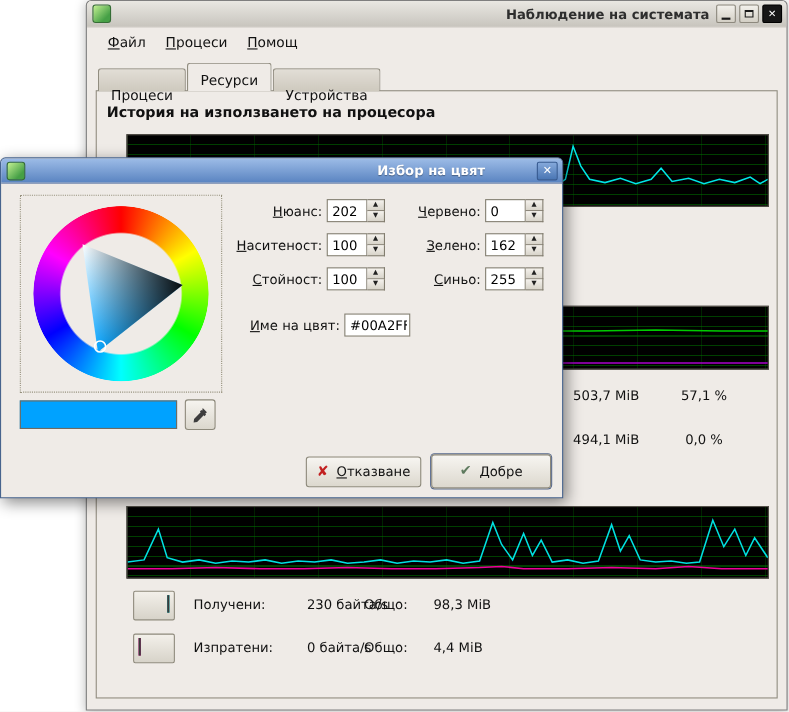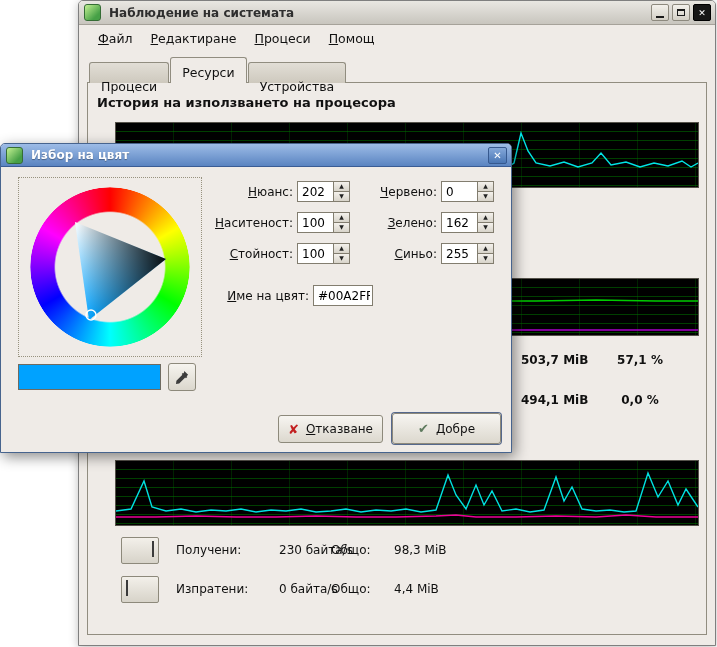--- a/index.html
+++ b/index.html
@@ -6,21 +6,21 @@
   body{width:717px;height:647px;position:relative;overflow:hidden;background:#fff;
        font-family:"DejaVu Sans",sans-serif;font-size:12px;color:#111;}
   .win{position:absolute;box-sizing:border-box;}
 
   
   .main-window{left:78px;top:0;width:638px;height:646px;background:#efebe7;
     border:1px solid #7f7f7f;border-radius:5px 5px 0 0;box-shadow:0 2px 10px rgba(0,0,0,.25);}
   .titlebar{position:absolute;left:0;top:0;right:0;height:24px;border-radius:4px 4px 0 0;
     display:flex;align-items:center;padding:0 5px;box-sizing:border-box;}
   .titlebar.inactive{background:linear-gradient(#e9e7e2,#c8c5be);border-bottom:1px solid #a6a29a;}
-  .titlebar .title{position:absolute;left:30px;right:70px;text-align:left;font-weight:bold;
+  .titlebar .title{position:absolute;left:30px;right:70px;text-align:right;font-weight:bold;
     font-size:12px;color:#2e2e2e;white-space:nowrap;overflow:hidden;}
   .app-icon{width:15px;height:15px;border-radius:3px;flex:0 0 15px;
     background:linear-gradient(135deg,#c4f193,#46a046 75%);border:1px solid #356d35;}
   .tb-btns{position:absolute;right:4px;top:3px;display:flex;gap:3px;}
   .tb-btn{width:18px;height:17px;box-sizing:border-box;border:1px solid #8d897e;border-radius:2px;
     background:linear-gradient(#f3f1ec,#d3cfc5);display:flex;align-items:center;justify-content:center;
     font-size:9px;color:#1a1a1a;cursor:default;}
   .tb-btn.close-main{background:#161616;border-color:#000;color:#fff;}
   .min-glyph{width:8px;height:2px;background:#1a1a1a;margin-top:8px;}
   .max-glyph{width:8px;height:7px;border:1px solid #1a1a1a;border-top-width:2px;box-sizing:border-box;}
@@ -41,21 +41,21 @@
 
   .chart{position:absolute;left:36px;width:582px;border:1px solid #55524a;background-color:#000;
     background-image:
       repeating-linear-gradient(180deg, rgba(0,0,0,0) 0 8px, rgba(0,115,0,.55) 8px 9px),
       repeating-linear-gradient(90deg, rgba(0,0,0,0) 0 57px, rgba(0,100,0,.35) 57px 58px);}
   #cpu-chart{top:121px;height:64px;}
   #mem-chart{top:277px;height:56px;}
   #net-chart{top:459px;height:64px;}
   .chart svg{position:absolute;left:0;top:0;width:100%;height:100%;}
 
-  .mem-text{position:absolute;font-size:12px;font-weight:bold;}
+  .mem-text{position:absolute;font-size:12px;}
   .pct{width:78px;text-align:center;}
 
   .legend-row{position:absolute;left:0;right:0;height:28px;}
   #net-row-1{top:536px;text-align:right;} #net-row-2{top:575px;}
   .swatch-btn{position:absolute;left:42px;top:0;width:38px;height:27px;box-sizing:border-box;
     border:1px solid #8d897b;border-radius:2px;background:linear-gradient(#f3f0ea,#d7d3c9);padding:4px;}
   .swatch-inner{width:100%;height:100%;border:1px solid #3a3a3a;box-sizing:border-box;}
   .legend-label{position:absolute;top:6px;font-size:12px;white-space:nowrap;}
   .lp1{left:97px;} .lp2{left:152px;margin-left:48px;} .lp3{left:252px;} .lp4{left:315px;}
 
@@ -114,21 +114,20 @@
           <span class="max-glyph"></span>
         </span>
       <span class="tb-btn close-main">
           <span>✕</span>
         </span>
     </span>
   </div>
 
   <div class="menubar">
     <span class="menu-item">Файл</span>
-    <span class="menu-item">Редактиране</span>
     <span class="menu-item">Процеси</span>
     <span class="menu-item">Помощ</span>
   </div>
 
   <div class="panel"></div>
 
   <div class="tabs">
     <span class="tab">Процеси</span>
     <span class="tab active">Ресурси</span>
     <span class="tab">Устройства</span>

